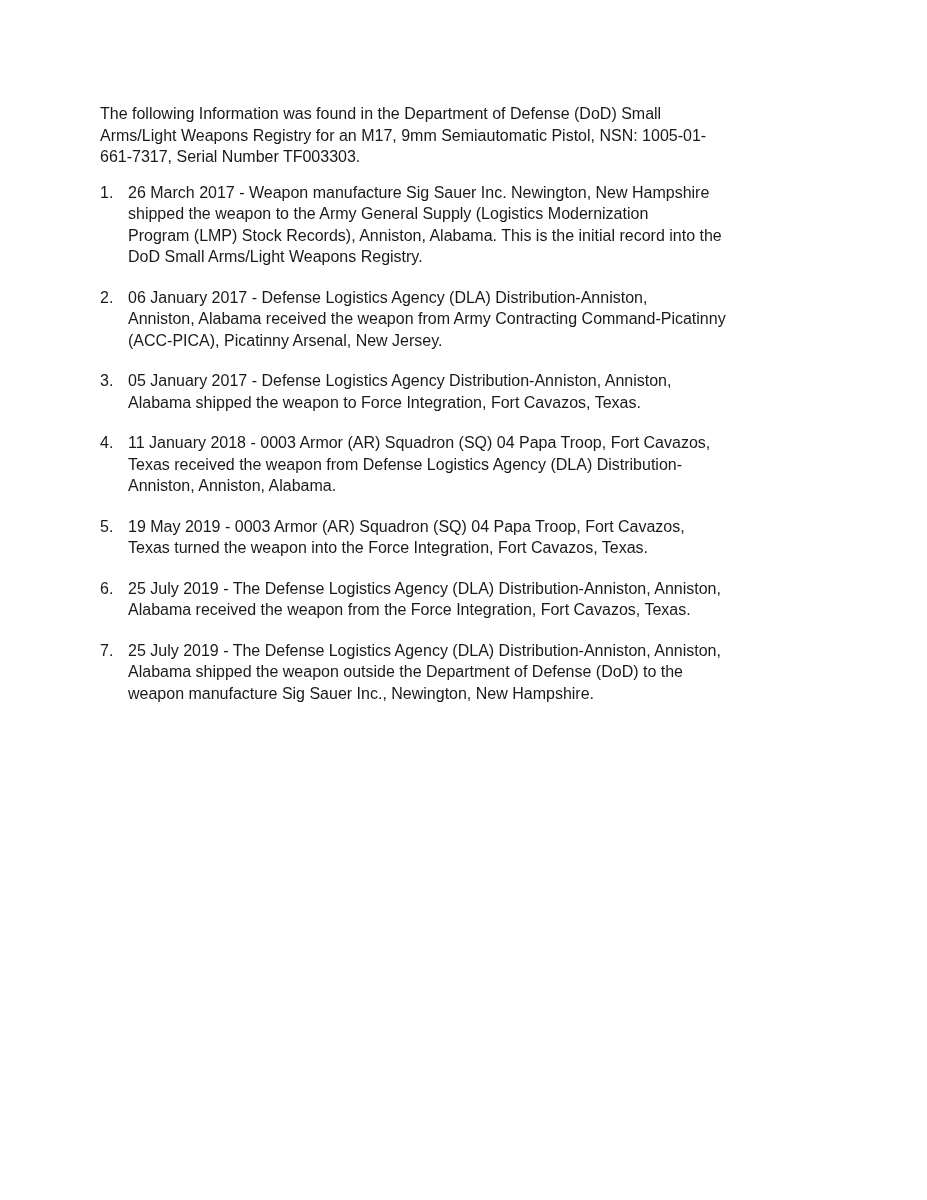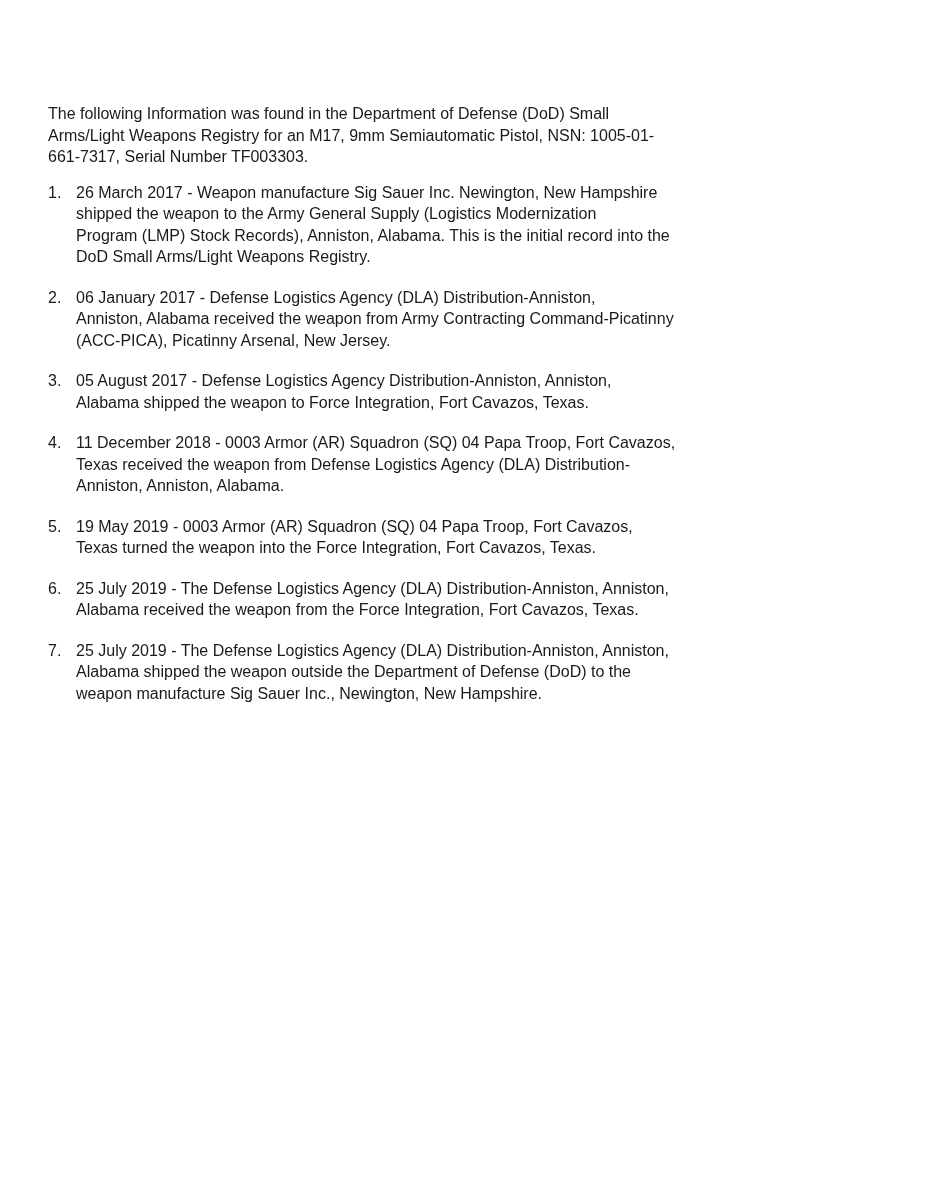--- a/index.html
+++ b/index.html
@@ -10,21 +10,21 @@
   body {
     width: 927px;
     height: 1200px;
     font-family: "Liberation Sans", sans-serif;
     color: #1a1a1a;
   }
   .page {
     box-sizing: border-box;
     width: 927px;
     height: 1200px;
-    padding: 103px 0 0 48px;
+    padding: 103px 0 0 100px;
     background: #ffffff;
     border-radius: 18px;
   }
   .intro {
     width: 780px;
     margin: 0 0 14px 0;
     font-size: 16px;
     line-height: 21.5px;
     white-space: pre-line;
   }
@@ -69,27 +69,27 @@
 
     <div class="item">
       <span class="item-num">2.</span>
       <span class="item-text">06 January 2017 - Defense Logistics Agency (DLA) Distribution-Anniston,
 Anniston, Alabama received the weapon from Army Contracting Command-Picatinny
 (ACC-PICA), Picatinny Arsenal, New Jersey.</span>
     </div>
 
     <div class="item">
       <span class="item-num">3.</span>
-      <span class="item-text">05 August 2017 - Defense Logistics Agency Distribution-Anniston, Anniston,
+      <span class="item-text">05 January 2017 - Defense Logistics Agency Distribution-Anniston, Anniston,
 Alabama shipped the weapon to Force Integration, Fort Cavazos, Texas.</span>
     </div>
 
     <div class="item">
       <span class="item-num">4.</span>
-      <span class="item-text">11 December 2018 - 0003 Armor (AR) Squadron (SQ) 04 Papa Troop, Fort Cavazos,
+      <span class="item-text">11 January 2018 - 0003 Armor (AR) Squadron (SQ) 04 Papa Troop, Fort Cavazos,
 Texas received the weapon from Defense Logistics Agency (DLA) Distribution-
 Anniston, Anniston, Alabama.</span>
     </div>
 
     <div class="item">
       <span class="item-num">5.</span>
       <span class="item-text">19 May 2019 - 0003 Armor (AR) Squadron (SQ) 04 Papa Troop, Fort Cavazos,
 Texas turned the weapon into the Force Integration, Fort Cavazos, Texas.</span>
     </div>
 

